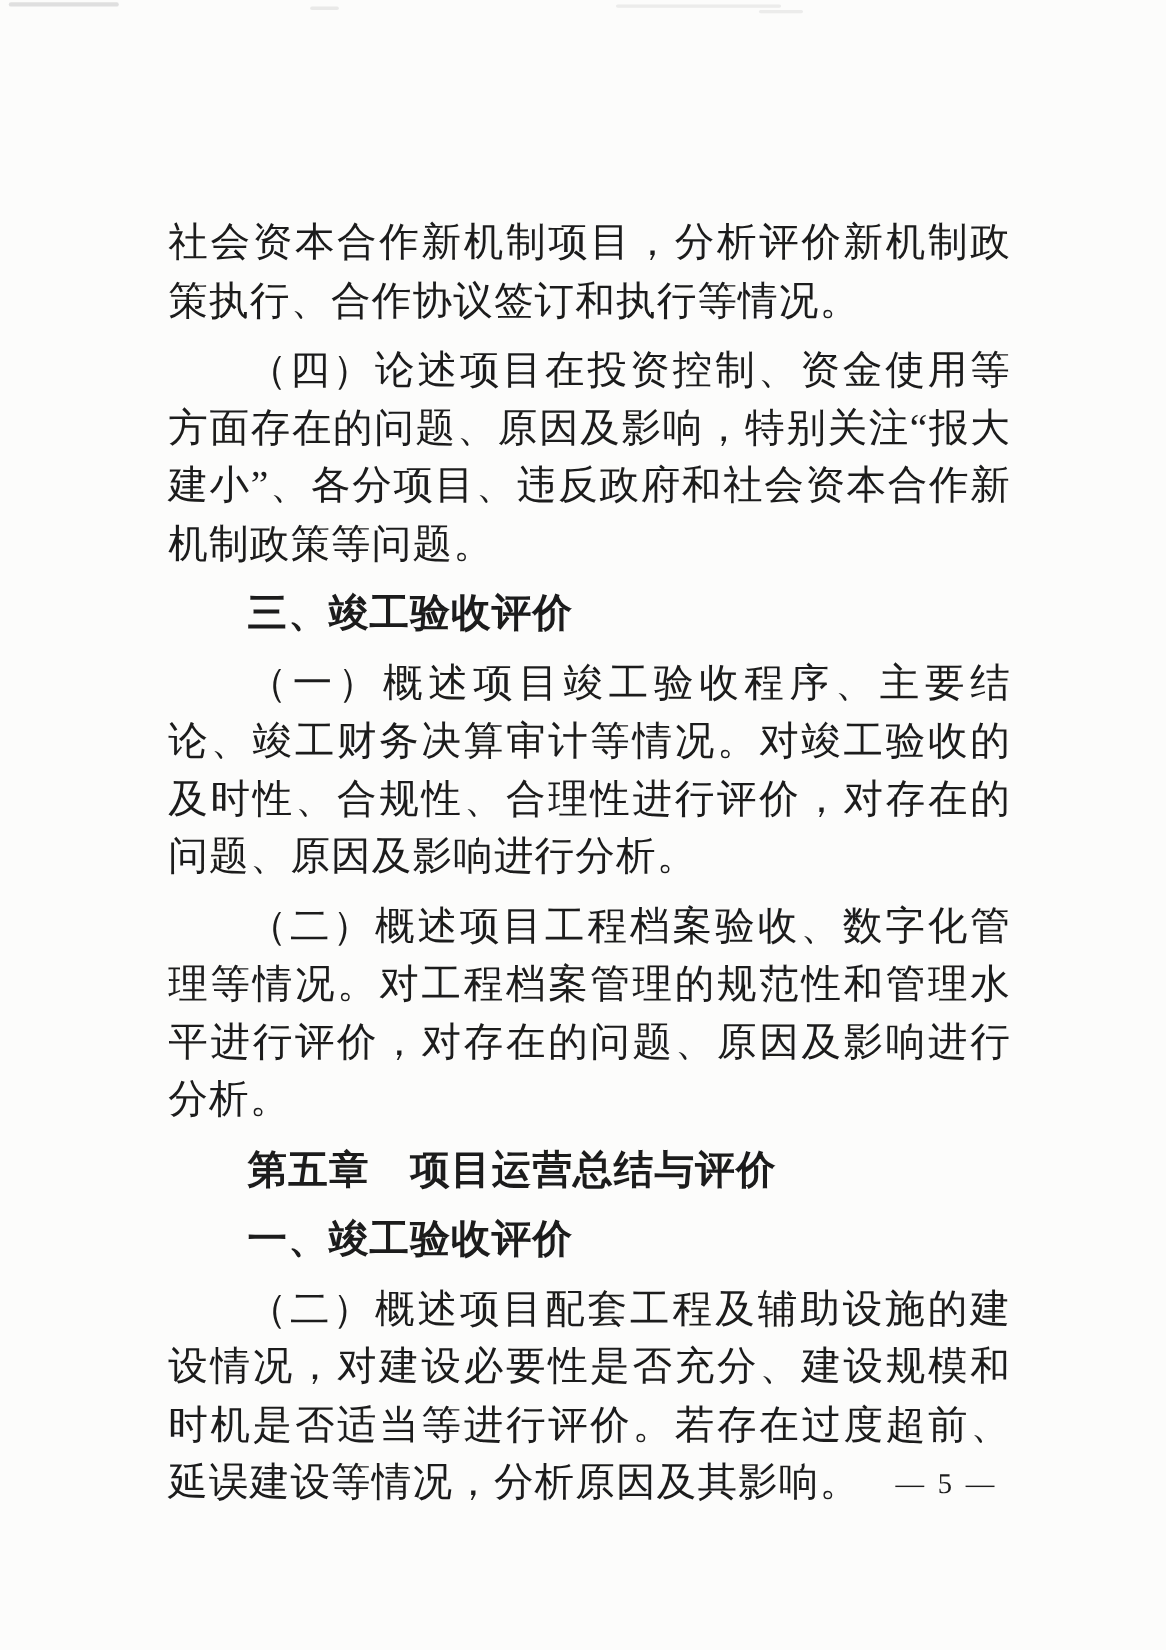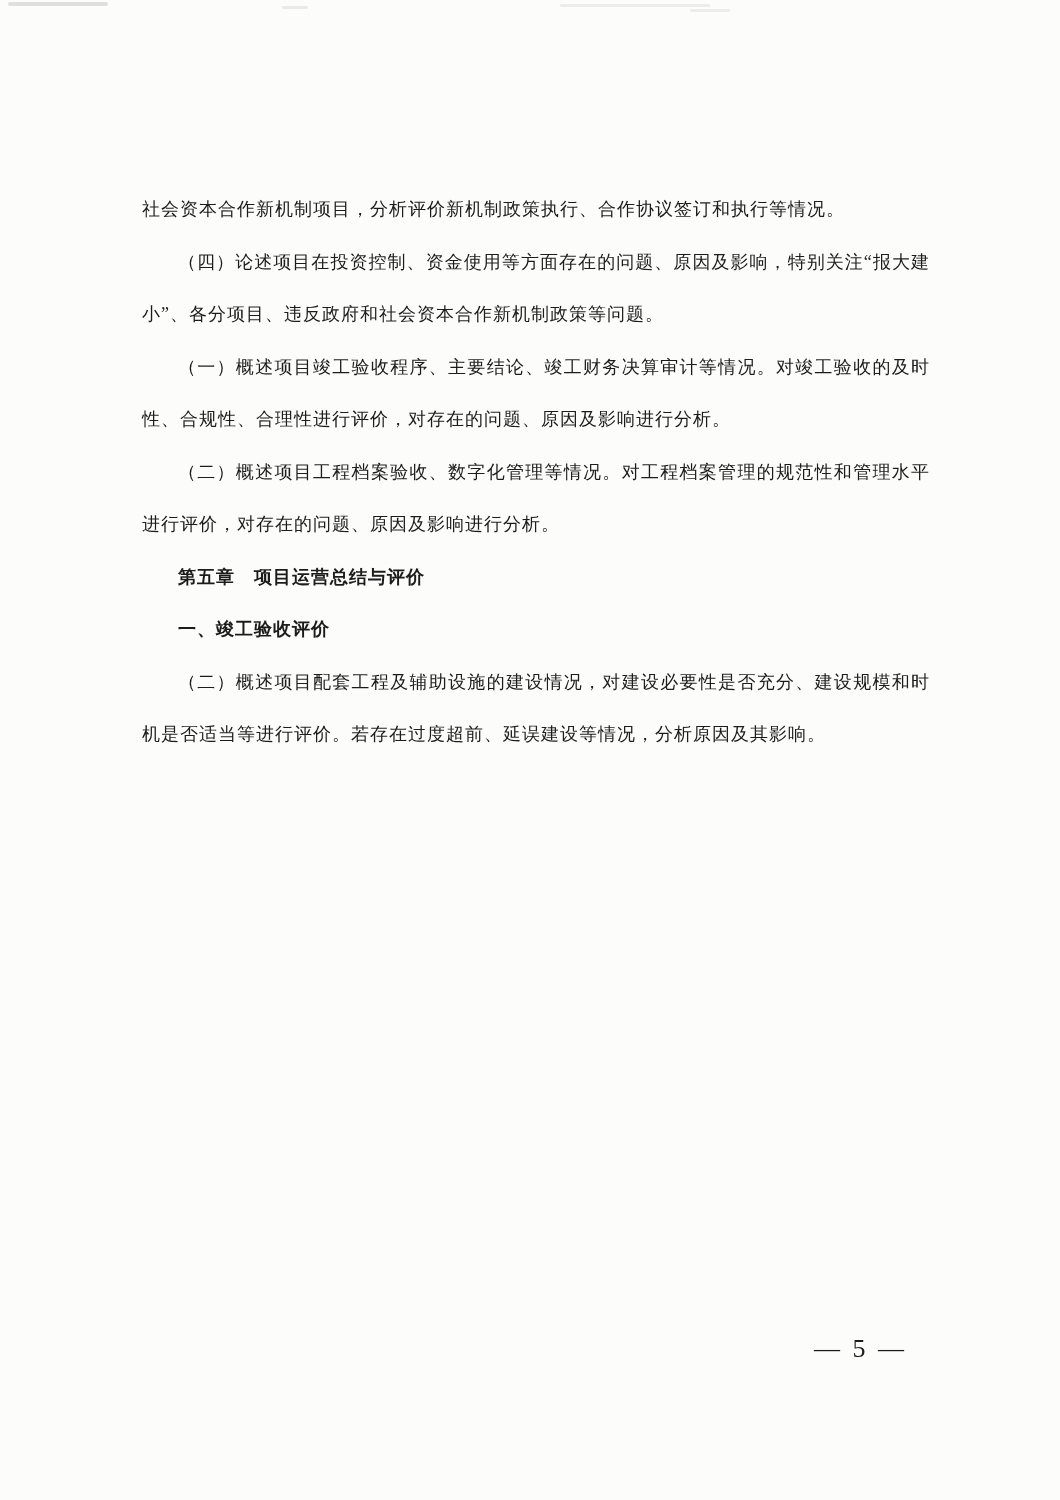--- a/index.html
+++ b/index.html
@@ -25,22 +25,22 @@
 
   .content {
     position: absolute;
     left: 142px;
     top: 183px;
     width: 788px;
   }
   .content p,
   .content h2,
   .content h3 {
-    margin: 0;
-    font-size: 18px;
+    margin: 11px;
+    font-size: 36px;
     line-height: 52.5px;
     letter-spacing: 1px;
   }
   p.body {
     text-align: justify;
     text-justify: inter-character;
     text-indent: 2em;
   }
   p.no-indent {
     text-indent: 0;
@@ -75,20 +75,21 @@
 <div class="page">
 
   <div class="scan-artifact sa1"></div>
   <div class="scan-artifact sa2"></div>
   <div class="scan-artifact sa3"></div>
   <div class="scan-artifact sa4"></div>
 
   <main class="content">
     <p class="body no-indent">社会资本合作新机制项目，分析评价新机制政策执行、合作协议签订和执行等情况。</p>
     <p class="body">（四）论述项目在投资控制、资金使用等方面存在的问题、原因及影响，特别关注“报大建小”、各分项目、违反政府和社会资本合作新机制政策等问题。</p>
+    <h3 class="h-kai">三、竣工验收评价</h3>
     <p class="body">（一）概述项目竣工验收程序、主要结论、竣工财务决算审计等情况。对竣工验收的及时性、合规性、合理性进行评价，对存在的问题、原因及影响进行分析。</p>
     <p class="body">（二）概述项目工程档案验收、数字化管理等情况。对工程档案管理的规范性和管理水平进行评价，对存在的问题、原因及影响进行分析。</p>
     <h2 class="h-chapter">第五章　项目运营总结与评价</h2>
     <h3 class="h-kai">一、竣工验收评价</h3>
     <p class="body">（二）概述项目配套工程及辅助设施的建设情况，对建设必要性是否充分、建设规模和时机是否适当等进行评价。若存在过度超前、延误建设等情况，分析原因及其影响。</p>
   </main>
 
   <div class="page-number">— 5 —</div>
 
 </div>

